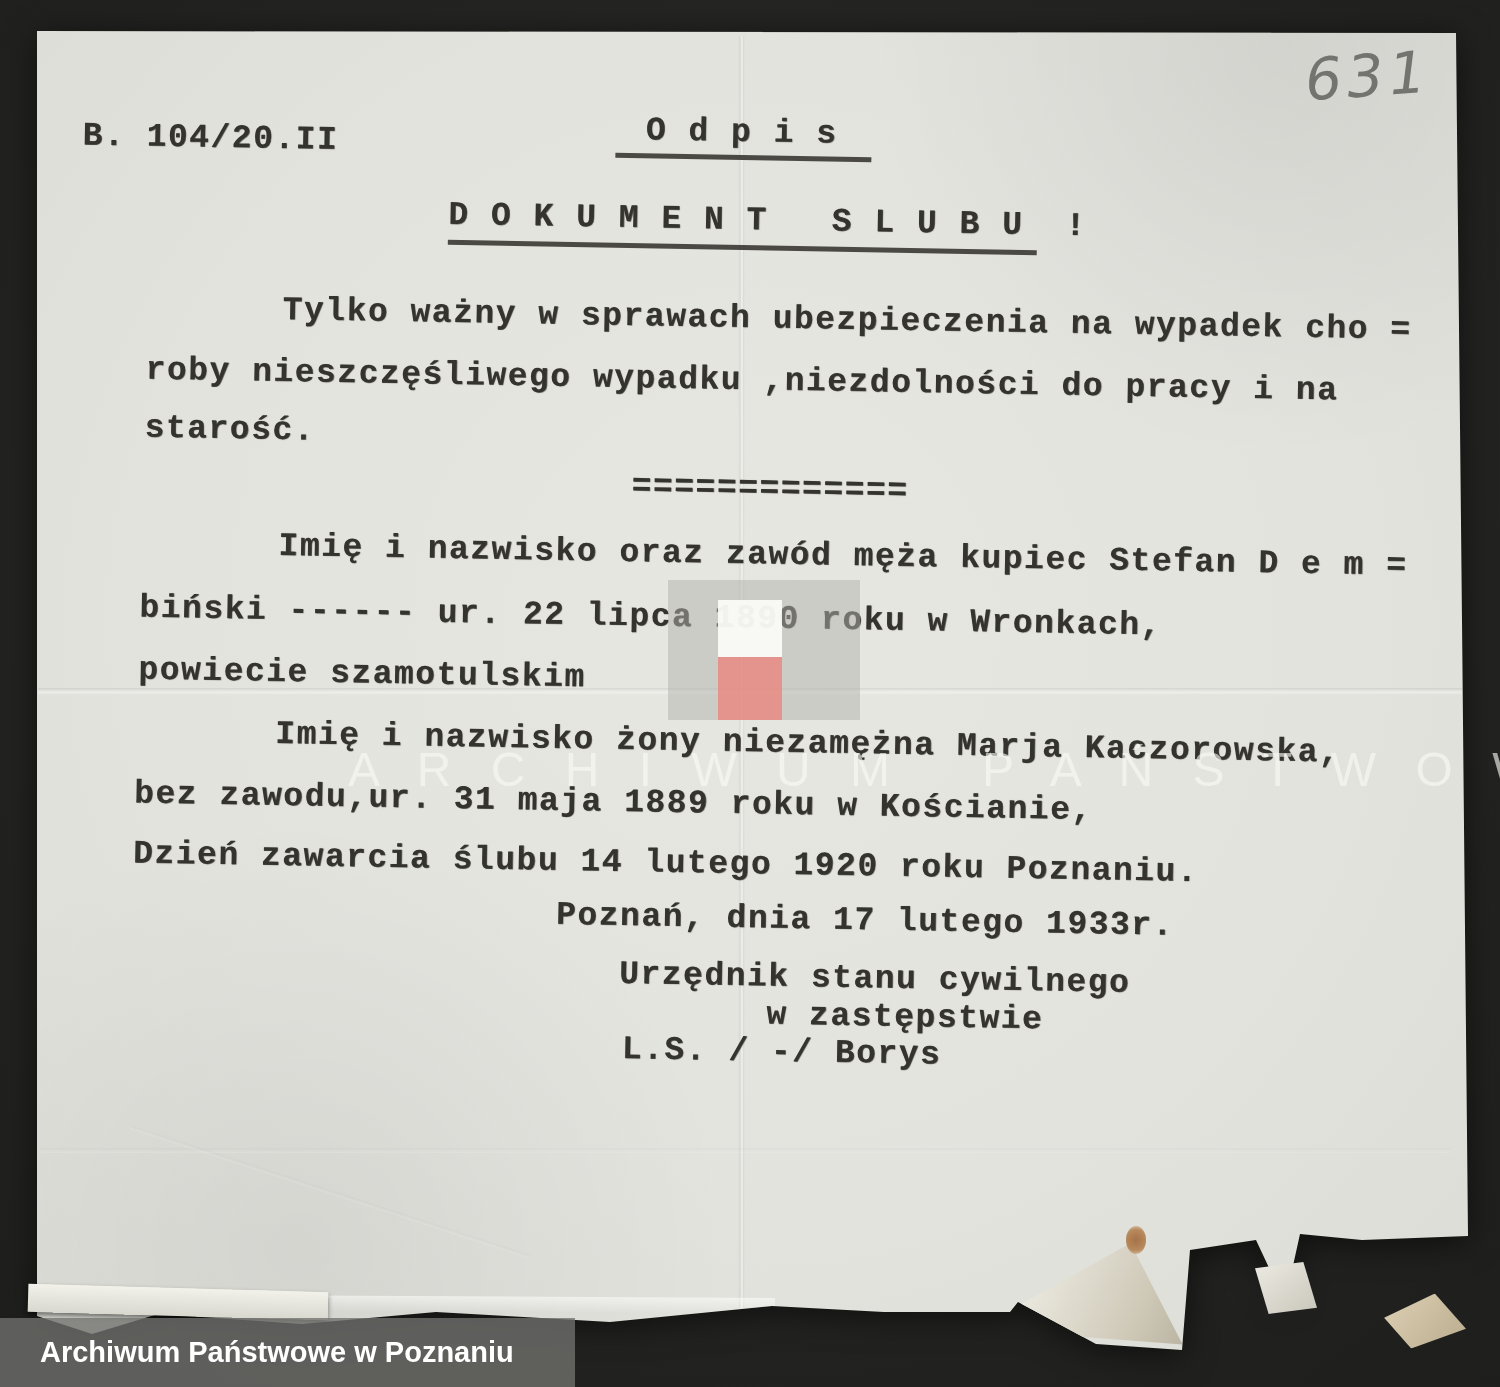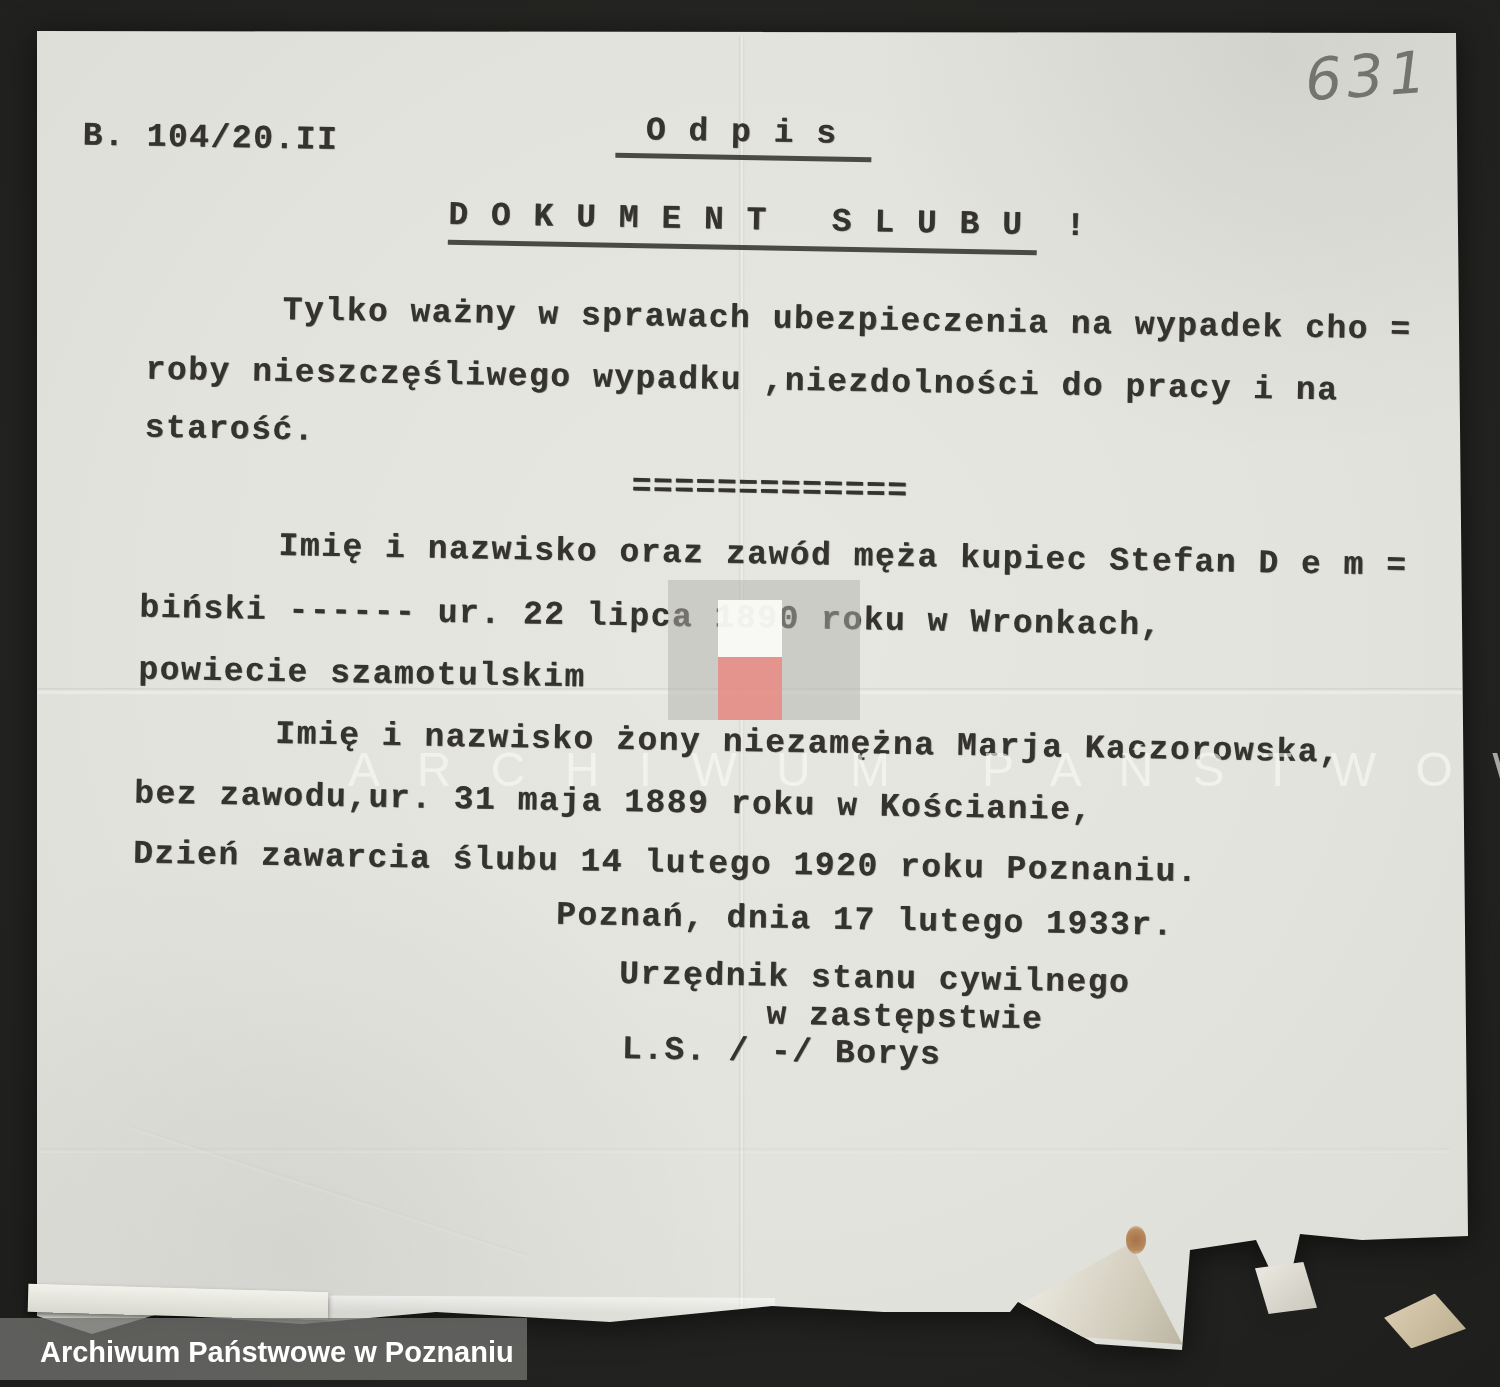--- a/index.html
+++ b/index.html
@@ -22,22 +22,22 @@
       font-size:33px;font-weight:700;letter-spacing:1.5px;color:#34332e;
       white-space:pre;text-shadow:.6px .4px .7px rgba(45,43,38,.65);}
   .u{border-bottom:5px solid rgba(48,46,41,.85);}
   #typed-layer{position:absolute;inset:0;transform:rotate(1deg);transform-origin:0 0;}
   #pencil-number{position:absolute;left:1305px;top:42px;
       font-family:"DejaVu Sans",sans-serif;font-style:italic;font-size:58px;
       color:#73736f;letter-spacing:5px;transform:rotate(-4deg);font-weight:400;}
   .wm-text{position:absolute;font-family:"Liberation Sans",sans-serif;
       color:rgba(250,250,245,.62);font-size:48px;font-weight:400;white-space:pre;}
   .logo-part{position:absolute;}
-  #footer-band{position:absolute;left:0;top:1318px;width:527px;height:62px;
-      background:rgba(113,113,110,.78);}
+  #footer-band{position:absolute;left:0;top:1318px;width:527px;height:69px;
+      background:rgba(113,113,110,.78);padding-left:48px;}
   #footer-band .label{position:absolute;left:40px;top:0;line-height:69px;
       color:#ffffff;font-weight:700;font-size:29px;font-family:"Liberation Sans",sans-serif;}
   .scrap{position:absolute;}
 </style>
 </head>
 <body>
 
 <div id="stage">
 
   <div id="paper-wrap">

